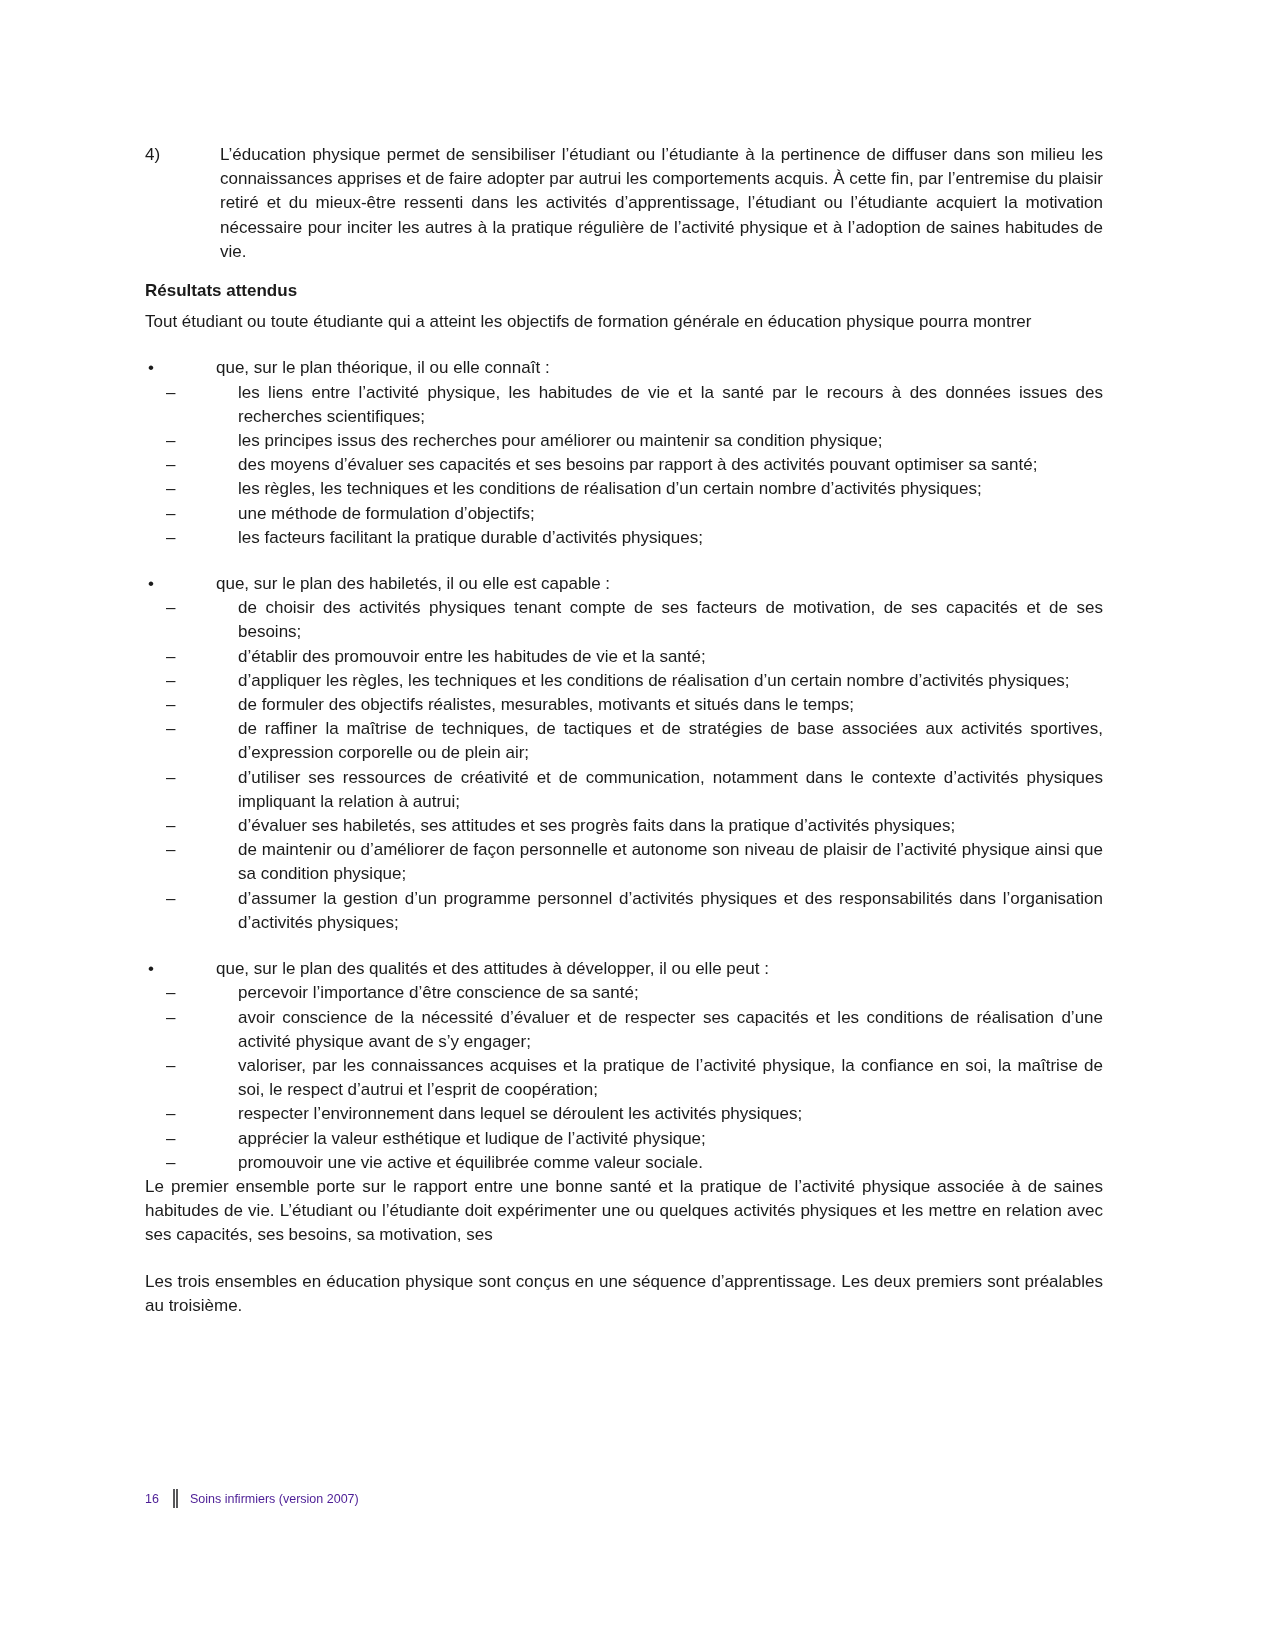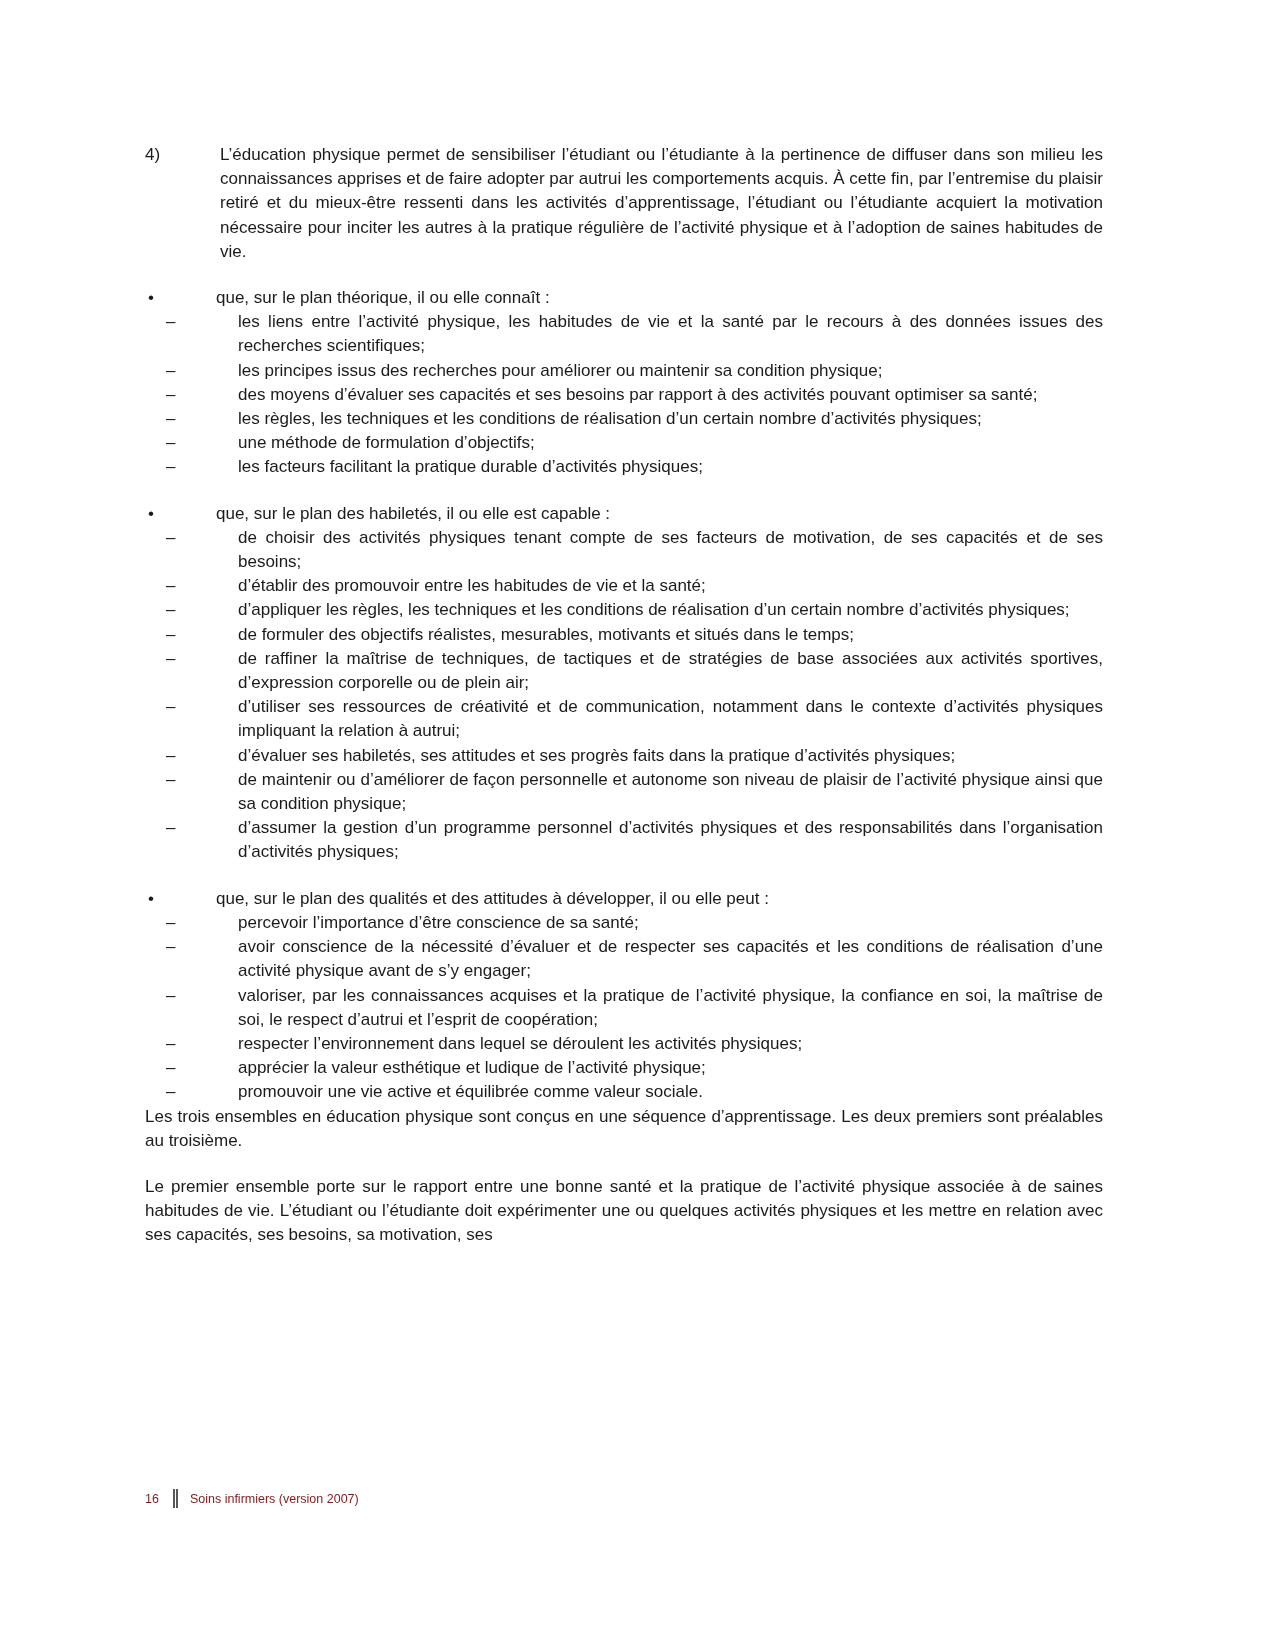--- a/index.html
+++ b/index.html
@@ -53,41 +53,43 @@
   .para { margin-bottom:22px; }
   .para:last-child { margin-bottom:0; }
 
   
   .footer {
     position:absolute;
     left:145px; top:1489px;
     display:flex;
     align-items:center;
     font-size:12.5px;
-    color:#7f1d1d;
+    color:#4c1d95;
   }
   .footer .page-num { margin-right:14px; }
   .footer .bar {
     width:5px; height:19px;
     border-left:2px solid #58585a;
     border-right:2px solid #58585a;
     margin-right:12px;
   }
 </style>
 </head>
 <body>
 
 <div class="page">
   <div class="content">
 
     <div class="row numbered">
       <span class="marker">4)</span>
       <span class="txt">L’éducation physique permet de sensibiliser l’étudiant ou l’étudiante à la pertinence de diffuser dans son milieu les connaissances apprises et de faire adopter par autrui les comportements acquis. À cette fin, par l’entremise du plaisir retiré et du mieux-être ressenti dans les activités d’apprentissage, l’étudiant ou l’étudiante acquiert la motivation nécessaire pour inciter les autres à la pratique régulière de l’activité physique et à l’adoption de saines habitudes de vie.</span>
     </div>
 
+    <div class="heading">Résultats attendus</div>
+    <p class="intro">Tout étudiant ou toute étudiante qui a atteint les objectifs de formation générale en éducation physique pourra montrer</p>
 
     <div class="group">
       <div class="row bullet-row">
         <span class="marker">•</span>
         <span class="txt">que, sur le plan théorique, il ou elle connaît :</span>
       </div>
       <div class="row dash-row">
         <span class="marker">–</span>
         <span class="txt">les liens entre l’activité physique, les habitudes de vie et la santé par le recours à des données issues des recherches scientifiques;</span>
       </div>
@@ -180,22 +182,22 @@
       <div class="row dash-row">
         <span class="marker">–</span>
         <span class="txt">apprécier la valeur esthétique et ludique de l’activité physique;</span>
       </div>
       <div class="row dash-row">
         <span class="marker">–</span>
         <span class="txt">promouvoir une vie active et équilibrée comme valeur sociale.</span>
       </div>
     </div>
 
+    <p class="para">Le premier ensemble porte sur le rapport entre une bonne santé et la pratique de l’activité physique associée à de saines habitudes de vie. L’étudiant ou l’étudiante doit expérimenter une ou quelques activités physiques et les mettre en relation avec ses capacités, ses besoins, sa motivation, ses</p>
     <p class="para">Les trois ensembles en éducation physique sont conçus en une séquence d’apprentissage. Les deux premiers sont préalables au troisième.</p>
-    <p class="para">Le premier ensemble porte sur le rapport entre une bonne santé et la pratique de l’activité physique associée à de saines habitudes de vie. L’étudiant ou l’étudiante doit expérimenter une ou quelques activités physiques et les mettre en relation avec ses capacités, ses besoins, sa motivation, ses</p>
 
   </div>
 
   <div class="footer">
     <span class="page-num">16</span>
     <span class="bar"></span>
     <span class="footer-label">Soins infirmiers (version 2007)</span>
   </div>
 </div>
 

